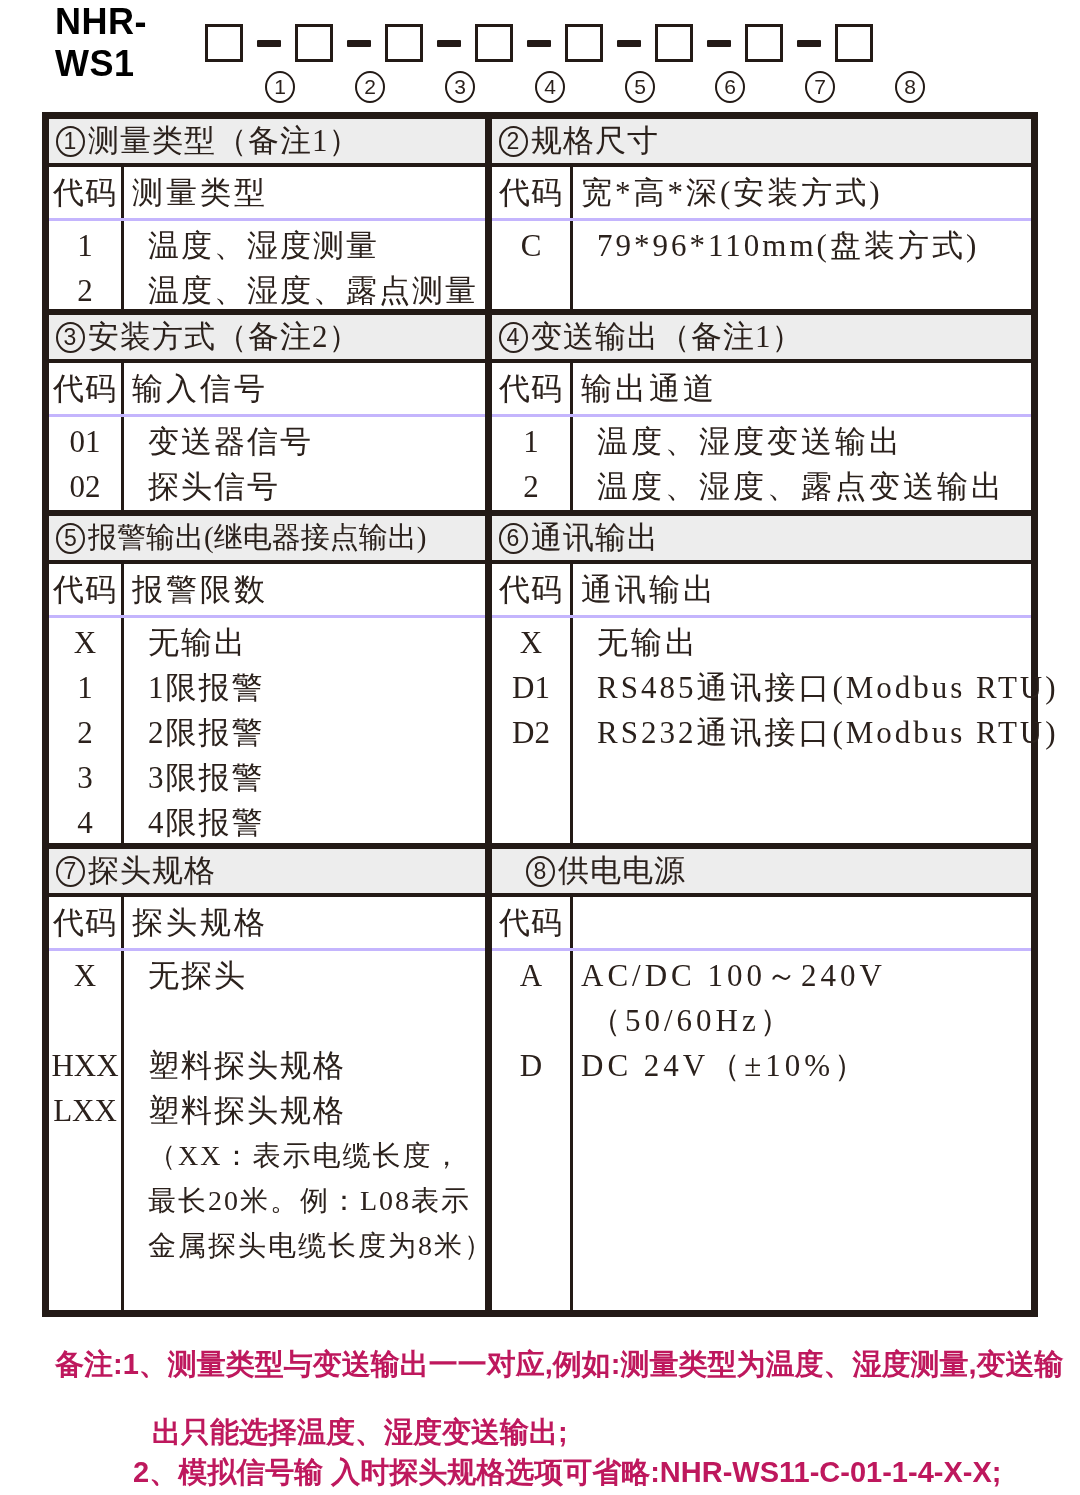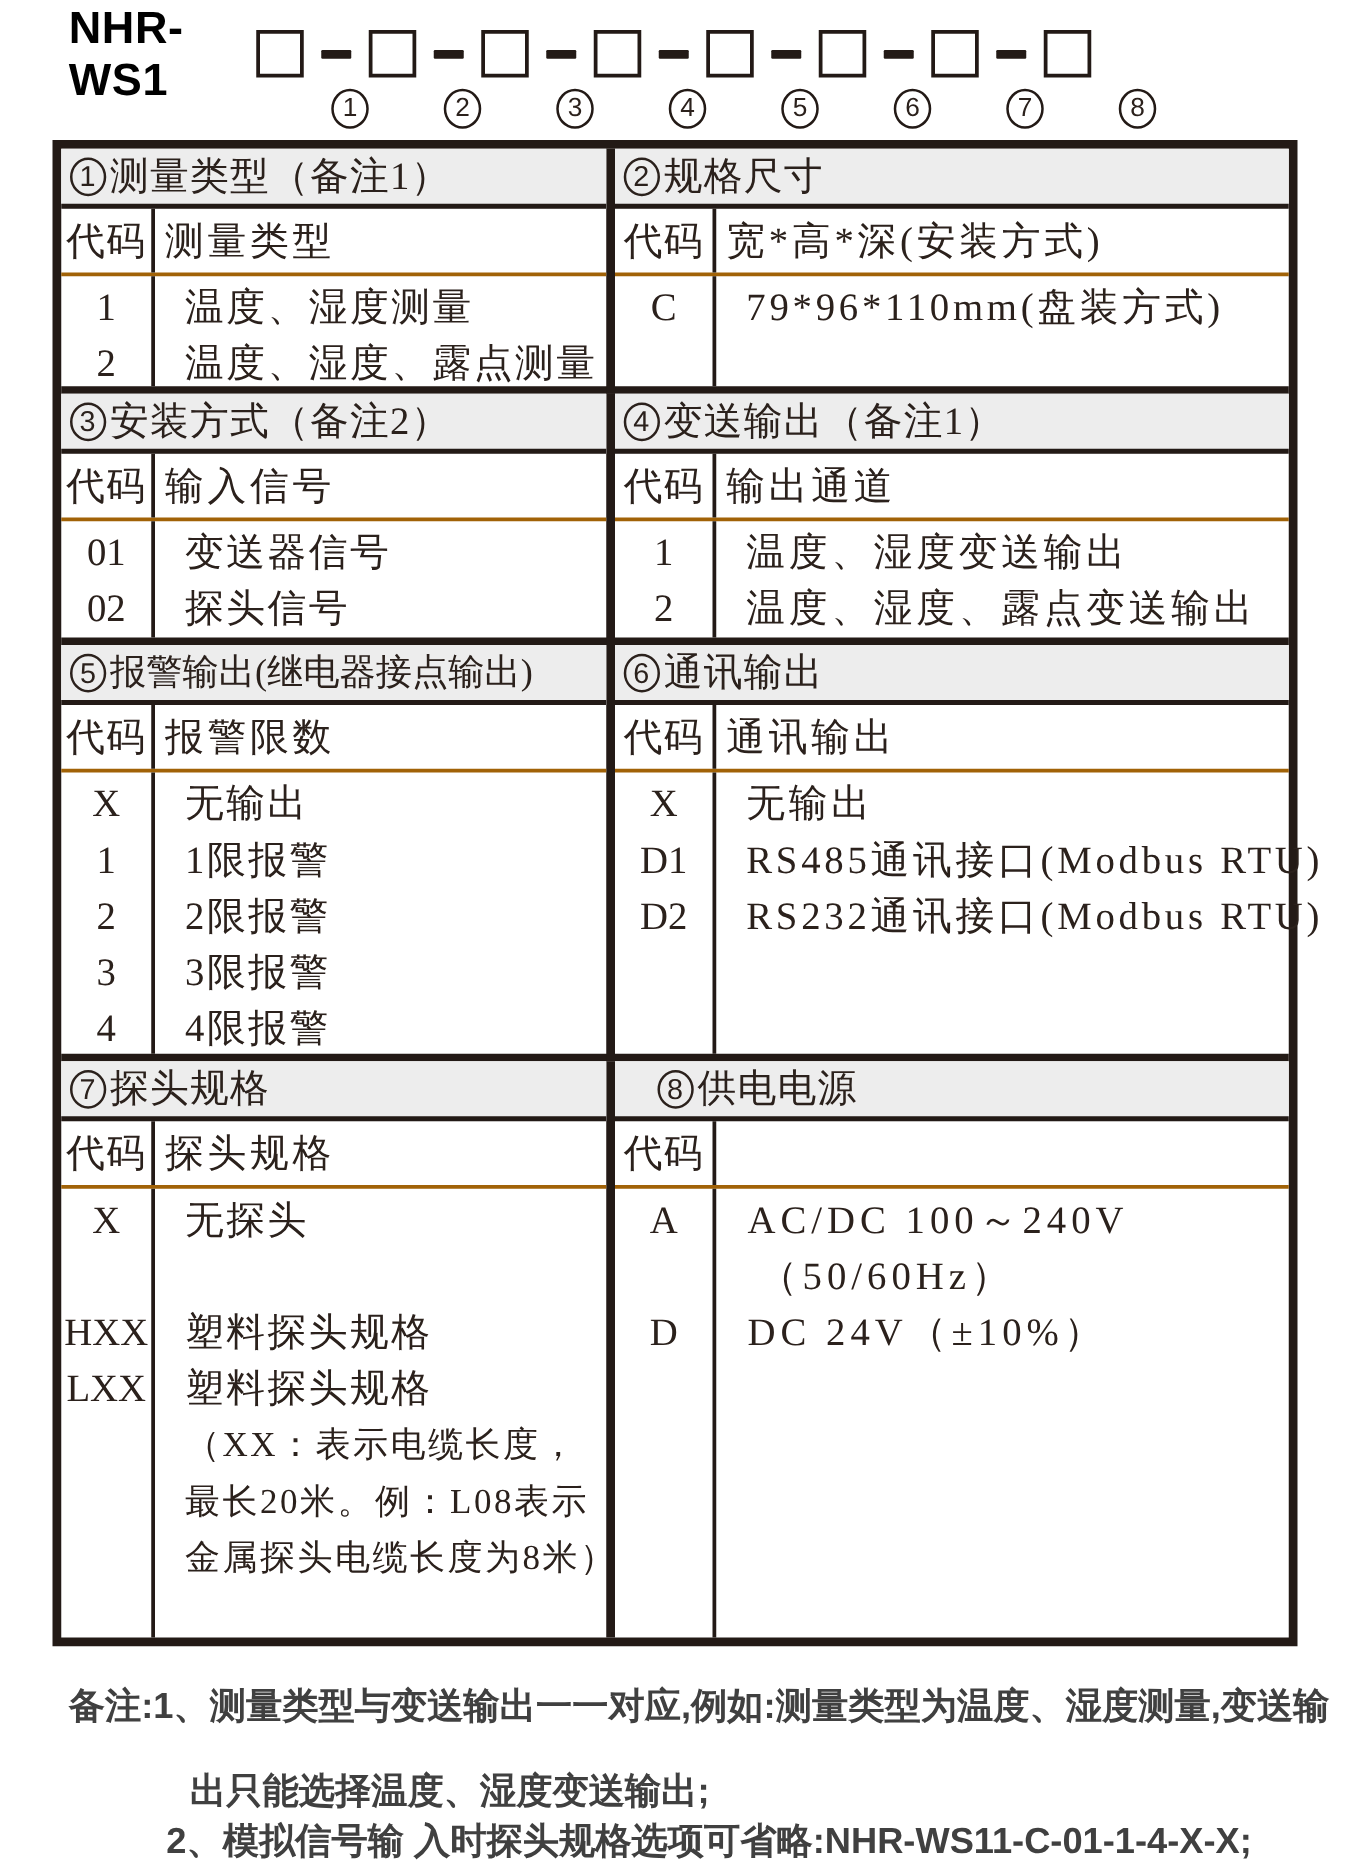--- a/index.html
+++ b/index.html
@@ -47,44 +47,44 @@
   }
   .sec-title.tight{font-size:29px;letter-spacing:0;}
   .sec-title.indent{padding-left:34px;}
   .sec-marker{
     width:29px;height:31px;border:2px solid #2b211c;border-radius:50%;
     display:flex;align-items:center;justify-content:center;
     font-size:23px;margin-right:3px;flex:none;box-sizing:border-box;
     font-family:"Liberation Sans","DejaVu Sans",sans-serif;
   }
   .sec-header{
-    height:54px;flex:none;border-bottom:3px solid #a16207;box-sizing:border-box;
+    height:54px;flex:none;border-bottom:3px solid #c4b5fd;box-sizing:border-box;
     display:flex;font-size:31px;
   }
   .h-code{width:75px;flex:none;border-right:3px solid #231a16;box-sizing:border-box;
     display:flex;align-items:center;justify-content:center;letter-spacing:1px;}
   .cell.right .h-code{width:81px;}
   .h-label{flex:1;display:flex;align-items:center;padding-left:8px;letter-spacing:3px;white-space:nowrap;}
   .sec-body{flex:1;display:flex;font-size:31px;min-height:0;}
   .codes{width:75px;flex:none;border-right:3px solid #231a16;box-sizing:border-box;padding-top:2px;}
   .cell.right .codes{width:81px;}
   .codes > div{height:45px;display:flex;align-items:center;justify-content:center;}
   .vals{flex:1;padding-left:24px;padding-top:2px;letter-spacing:2px;min-width:0;}
   .vals > div{height:45px;display:flex;align-items:center;white-space:nowrap;}
   .cell.right .vals{letter-spacing:3px;}
   .gap-after{margin-bottom:45px;}
   .note-line{font-size:28px;letter-spacing:2px;}
-  .sec8-vals{padding-left:25px;}
+  .sec8-vals{padding-left:8px;}
   .sec8-vals > div{letter-spacing:4px;}
   .val-cont{padding-left:9px;}
   
   .notes{
     margin:28px 0 0 55px;
     font-family:"Liberation Sans","DejaVu Sans",sans-serif;
-    font-weight:bold;font-size:29px;color:#404040;letter-spacing:0;
+    font-weight:bold;font-size:29px;color:#be185d;letter-spacing:0;
   }
   .note-l1{margin-top:0;}
   .note-l2{margin-top:28px;padding-left:97px;}
   .note-l3{padding-left:78px;}
 </style>
 </head>
 <body>
 
 <div class="page">
 

